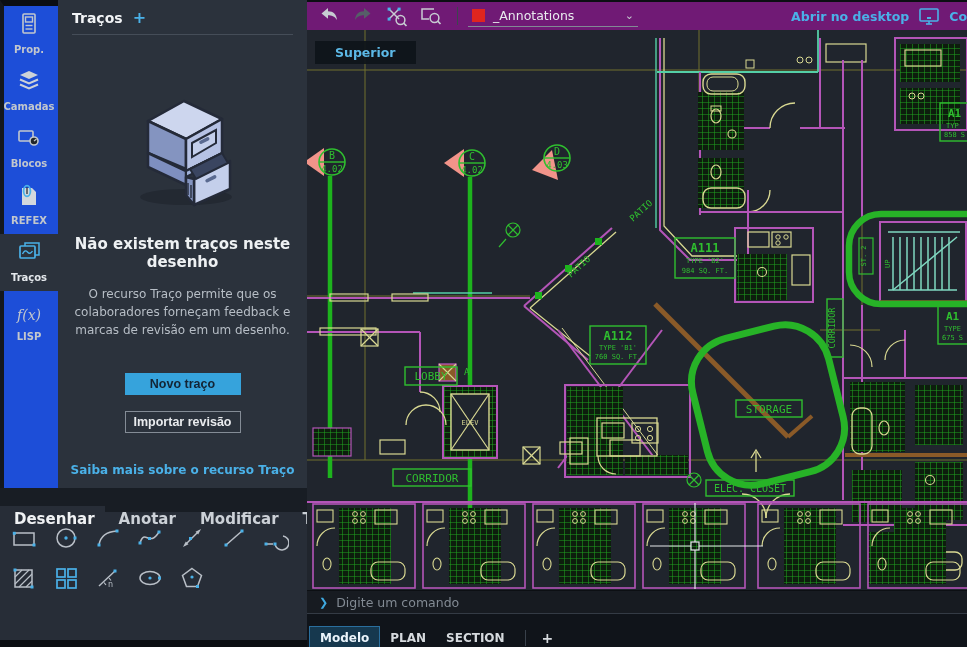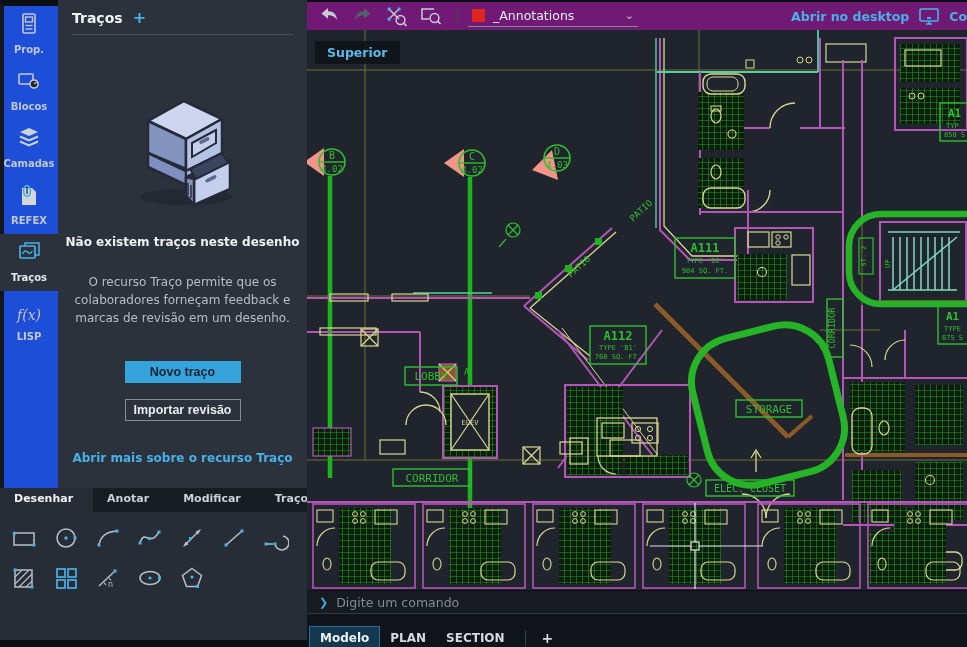--- a/index.html
+++ b/index.html
@@ -18,32 +18,32 @@
   .lisp-glyph { font-family:"DejaVu Serif","Liberation Serif",serif; font-style:italic; font-size:14px; color:#c2c7cd; display:block; margin-bottom:2px; }
 
   
   .panel { position:absolute; left:58px; top:0; width:249px; height:488px; background:#2b323c; }
   .panel-header { display:flex; align-items:center; gap:10px; padding:10px 0 6px 14px; }
   .panel-title { color:#f2f4f6; font-size:14px; font-weight:bold; }
   .panel-add { color:#4ab1e8; font-size:16px; font-weight:bold; cursor:pointer; line-height:1; }
   .panel-divider { height:1px; background:#454d58; margin:2px 14px 0 14px; }
   .empty-state { text-align:center; padding-top:56px; }
   .cab-wrap { width:130px; height:118px; margin:0 auto 26px auto; }
-  .es-title { color:#eef1f3; font-size:12px; font-weight:bold; margin-bottom:24px; }
+  .es-title { color:#eef1f3; font-size:15px; font-weight:bold; margin-bottom:14px; }
   .es-body { color:#b7bec6; font-size:12px; line-height:1.5; width:216px; margin:0 auto 34px auto; }
   .btn-primary { display:block; width:116px; margin:8px auto 16px auto; background:#36a3dc; border:none;
                  color:#132434; font-weight:bold; font-size:12.5px; padding:4px 0; cursor:pointer; }
   .btn-secondary { display:block; width:116px; margin:0 auto 30px auto; background:transparent; border:1px solid #848c96;
                    color:#e9ebee; font-weight:bold; font-size:12.5px; padding:3px 0; cursor:pointer; }
   .learn-link { color:#4ab1e8; font-size:12px; font-weight:bold; cursor:pointer; }
 
   
   .ribbon { position:absolute; left:0; top:488px; width:307px; height:152px; background:#272d37; }
   .ribbon-tabs { display:flex; background:#181d24; height:24px; align-items:stretch; }
-  .rtab { padding:4px 20px 0 14px; font-size:11px; font-weight:bold; color:#ccd1d7; cursor:pointer; }
+  .rtab { padding:4px 10px 0 14px; font-size:15px; font-weight:bold; color:#ccd1d7; cursor:pointer;margin-top:18px; }
   .rtab.active { background:#272d37; color:#f0f2f4; }
   .tools { padding:12px 0 0 10px; }
   .tool-row { display:flex; gap:14px; margin-bottom:12px; }
   .tool { width:28px; height:28px; display:flex; align-items:center; justify-content:center; cursor:pointer; }
   .left-bottom-strip { position:absolute; left:0; top:640px; width:307px; height:7px; background:#0b0e12; }
 
   
   .main { position:absolute; left:307px; top:0; width:660px; height:647px; }
   .topbar { position:absolute; left:0; top:0; width:660px; height:30px; background:#701a75;
             border-top:2px solid #0b0e12; display:flex; align-items:center; }
@@ -53,21 +53,21 @@
               padding:2px 4px 3px 4px; width:170px; cursor:pointer; }
   .swatch { width:13px; height:13px; }
   .layer-name { color:#e8ebee; font-size:12.5px; flex:1; }
   .chev { color:#c7ccd2; font-size:11px; }
   .tb-right { margin-left:auto; display:flex; align-items:center; gap:9px; white-space:nowrap; overflow:hidden; }
   .open-desktop { color:#4ab1e8; font-size:12.5px; font-weight:bold; cursor:pointer; }
   .collab { color:#4ab1e8; font-size:12.5px; font-weight:bold; cursor:pointer; }
 
   .canvas-wrap { position:absolute; left:0; top:30px; width:660px; height:560px; background:#20252d; overflow:hidden; }
   .view-chip { position:absolute; left:8px; top:11px; background:rgba(14,19,26,.92); color:#5cb8e6;
-               font-size:12.5px; font-weight:bold; padding:4px 12px; cursor:pointer; }
+               font-size:12.5px; font-weight:bold; padding:4px 20px; cursor:pointer; }
 
   .cmdbar { position:absolute; left:0; top:590px; width:660px; height:23px; background:#171b21;
             display:flex; align-items:center; gap:8px; padding-left:12px; border-top:1px solid #0c0f13; }
   .cmd-chev { color:#3fa9e0; font-size:11px; font-weight:bold; }
   .cmd-text { color:#828a93; font-size:12.5px; }
 
   .bottombar { position:absolute; left:0; top:613px; width:660px; height:48px; background:#10141a;
                border-top:1px solid #343b45; display:flex; align-items:center; padding:0 8px 0 2px; }
   .ltab { font-size:12px; font-weight:bold; color:#d6dade; padding:4px 10px; cursor:pointer; }
   .ltab.active { background:#16384e; border:1px solid #2a6f9e; color:#eaf4fb; }
@@ -91,33 +91,33 @@
       <svg class="rail-icon" viewBox="0 0 24 22">
         <rect x="6" y="1" width="12" height="19" rx="1" fill="none" stroke="#c2c7cd" stroke-width="1.6"></rect>
         <rect x="8.5" y="4" width="7" height="5" fill="none" stroke="#c2c7cd" stroke-width="1.4"></rect>
         <line x1="8.5" y1="12.5" x2="15.5" y2="12.5" stroke="#c2c7cd" stroke-width="1.4"></line>
         <line x1="8.5" y1="16" x2="15.5" y2="16" stroke="#c2c7cd" stroke-width="1.4"></line>
       </svg>
       <span class="rail-label">Prop.</span>
     </div>
     <div class="rail-item">
       <svg class="rail-icon" viewBox="0 0 24 22">
+        <path d="M12 1 L21 5 12 9 3 5 Z" fill="#cdd2d8"></path>
+        <path d="M3 9.5 L12 13.5 21 9.5" fill="none" stroke="#cdd2d8" stroke-width="2"></path>
+        <path d="M3 14.5 L12 18.5 21 14.5" fill="none" stroke="#cdd2d8" stroke-width="2"></path>
+      </svg>
+      <span class="rail-label">Camadas</span>
+    </div>
+    <div class="rail-item">
+      <svg class="rail-icon" viewBox="0 0 24 22">
         <rect x="2" y="4" width="14" height="10" rx="1" fill="none" stroke="#c2c7cd" stroke-width="1.6"></rect>
         <circle cx="17" cy="14" r="4" fill="#20252a" stroke="#c2c7cd" stroke-width="1.6"></circle>
         <line x1="17" y1="14" x2="19.5" y2="12" stroke="#c2c7cd" stroke-width="1.3"></line>
       </svg>
       <span class="rail-label">Blocos</span>
-    </div>
-    <div class="rail-item">
-      <svg class="rail-icon" viewBox="0 0 24 22">
-        <path d="M12 1 L21 5 12 9 3 5 Z" fill="#cdd2d8"></path>
-        <path d="M3 9.5 L12 13.5 21 9.5" fill="none" stroke="#cdd2d8" stroke-width="2"></path>
-        <path d="M3 14.5 L12 18.5 21 14.5" fill="none" stroke="#cdd2d8" stroke-width="2"></path>
-      </svg>
-      <span class="rail-label">Camadas</span>
     </div>
     <div class="rail-item">
       <svg class="rail-icon" viewBox="0 0 24 22">
         <path d="M5 4 h10 l4 4 v13 H5 Z" fill="#d4d8dd"></path>
         <ellipse cx="10" cy="7" rx="3.4" ry="5.4" fill="none" stroke="#4ab1e8" stroke-width="1.8"></ellipse>
         <line x1="10" y1="3.4" x2="10" y2="10" stroke="#20252a" stroke-width="1.2"></line>
       </svg>
       <span class="rail-label">REFEX</span>
     </div>
     <div class="rail-item selected">
@@ -156,21 +156,21 @@
           <polygon points="72,78 104,62 110,72 78,88" fill="#3a4560" stroke="#242a38" stroke-width="2"></polygon>
           <rect x="87" y="86" width="12" height="3.5" rx="1.7" transform="rotate(-27 93 88)" fill="#5a6a90"></rect>
           <line x1="70" y1="92" x2="70" y2="104" stroke="#242a38" stroke-width="1.4"></line>
           <line x1="73" y1="94" x2="73" y2="107" stroke="#242a38" stroke-width="1.4"></line>
         </svg>
       </div>
       <div class="es-title">Não existem traços neste desenho</div>
       <div class="es-body">O recurso Traço permite que os colaboradores forneçam feedback e marcas de revisão em um desenho.</div>
       <button class="btn-primary">Novo traço</button>
       <button class="btn-secondary">Importar revisão</button>
-      <div class="learn-link">Abrir mais sobre o recurso Traço</div>
+      <div class="learn-link">Saiba mais sobre o recurso Traço</div>
     </div>
   </div>
 
   <div class="ribbon">
     <div class="ribbon-tabs">
       <div class="rtab active">Desenhar</div>
       <div class="rtab">Anotar</div>
       <div class="rtab">Modificar</div>
       <div class="rtab">Traço</div>
     </div>

